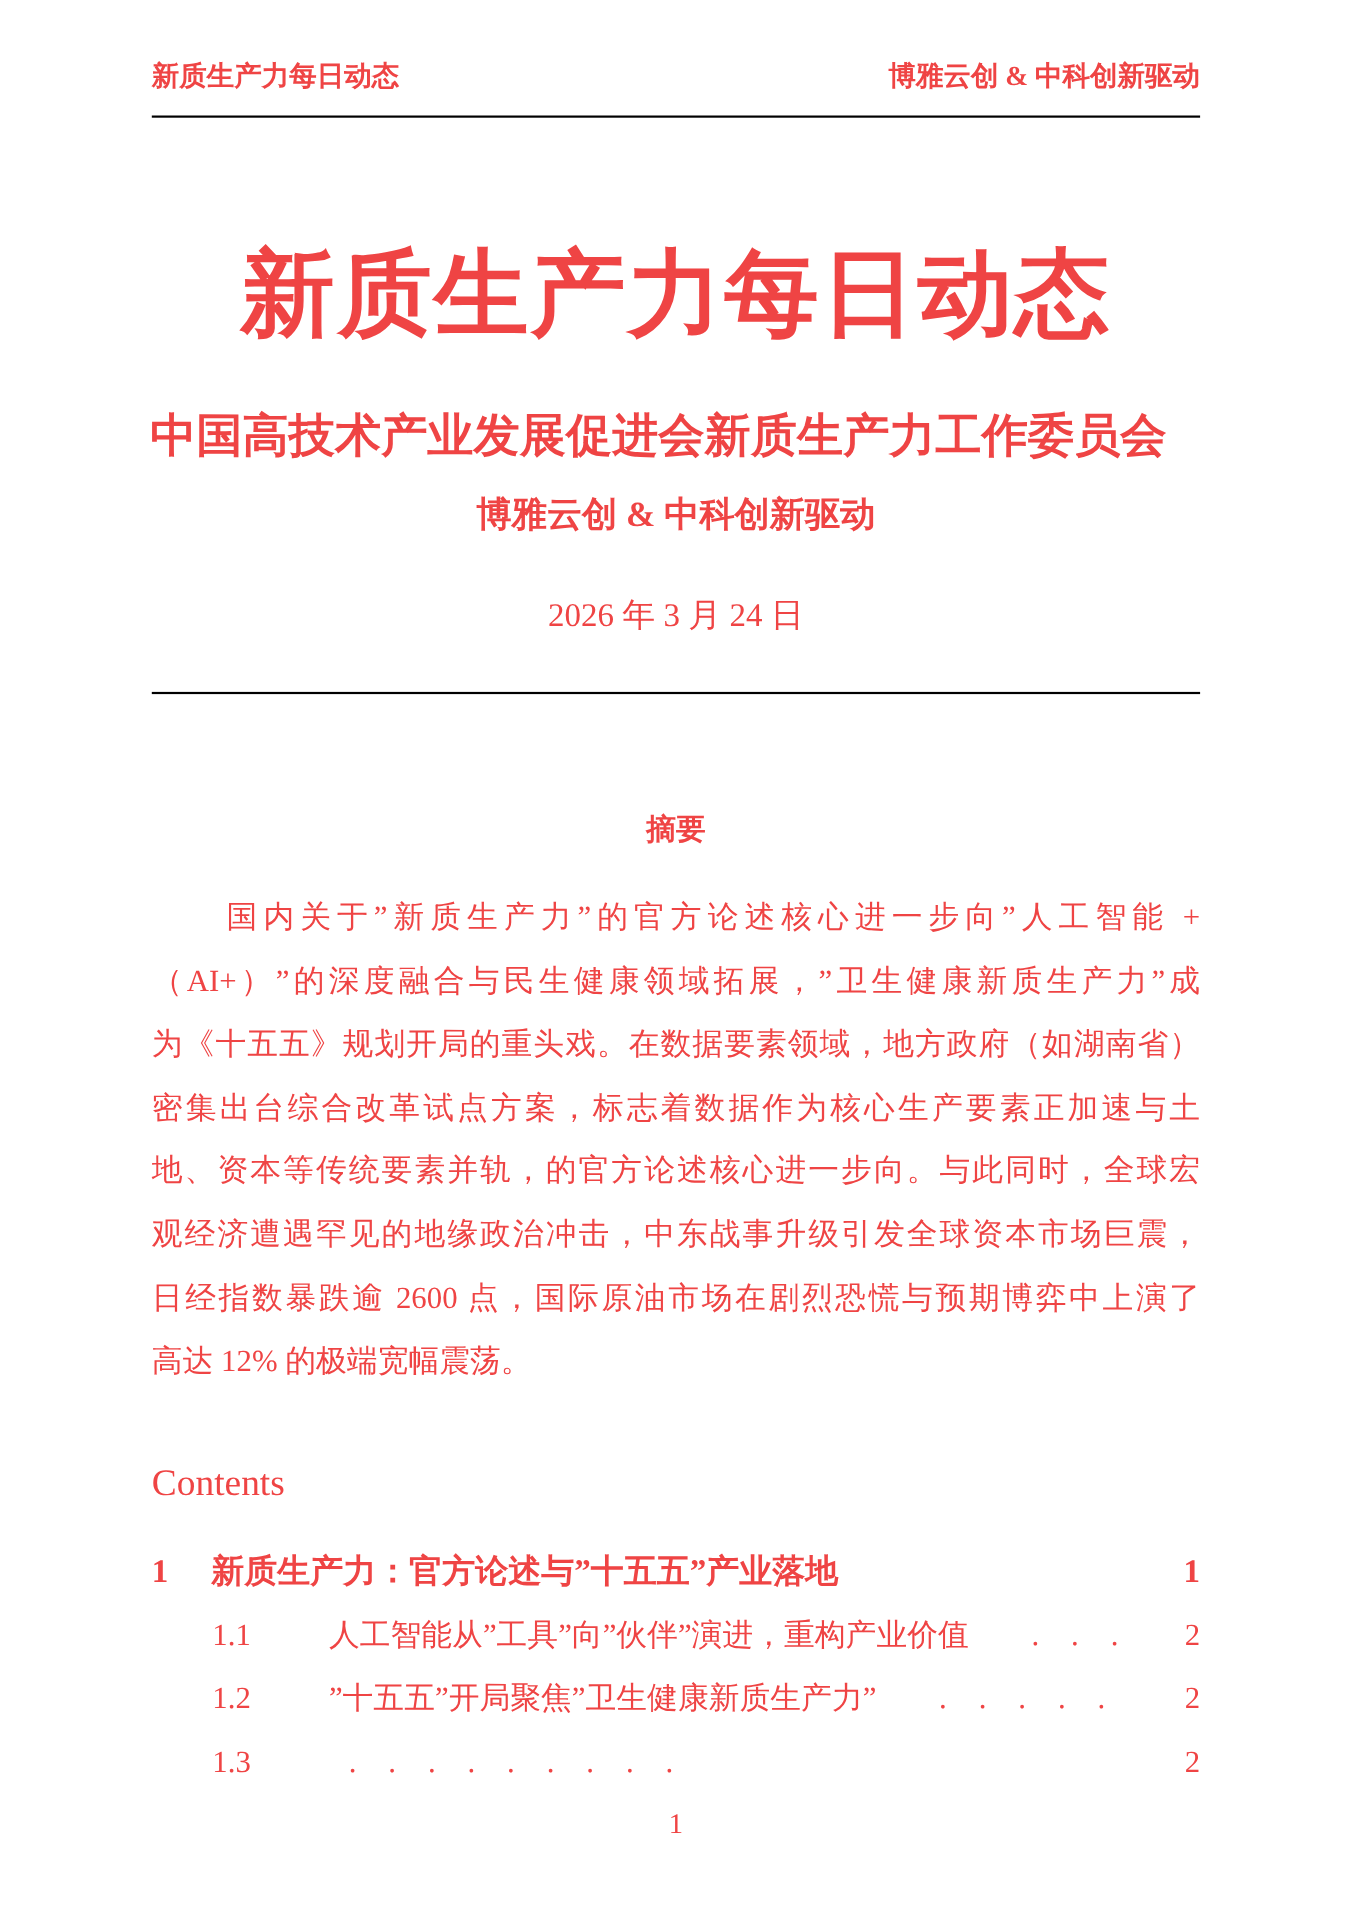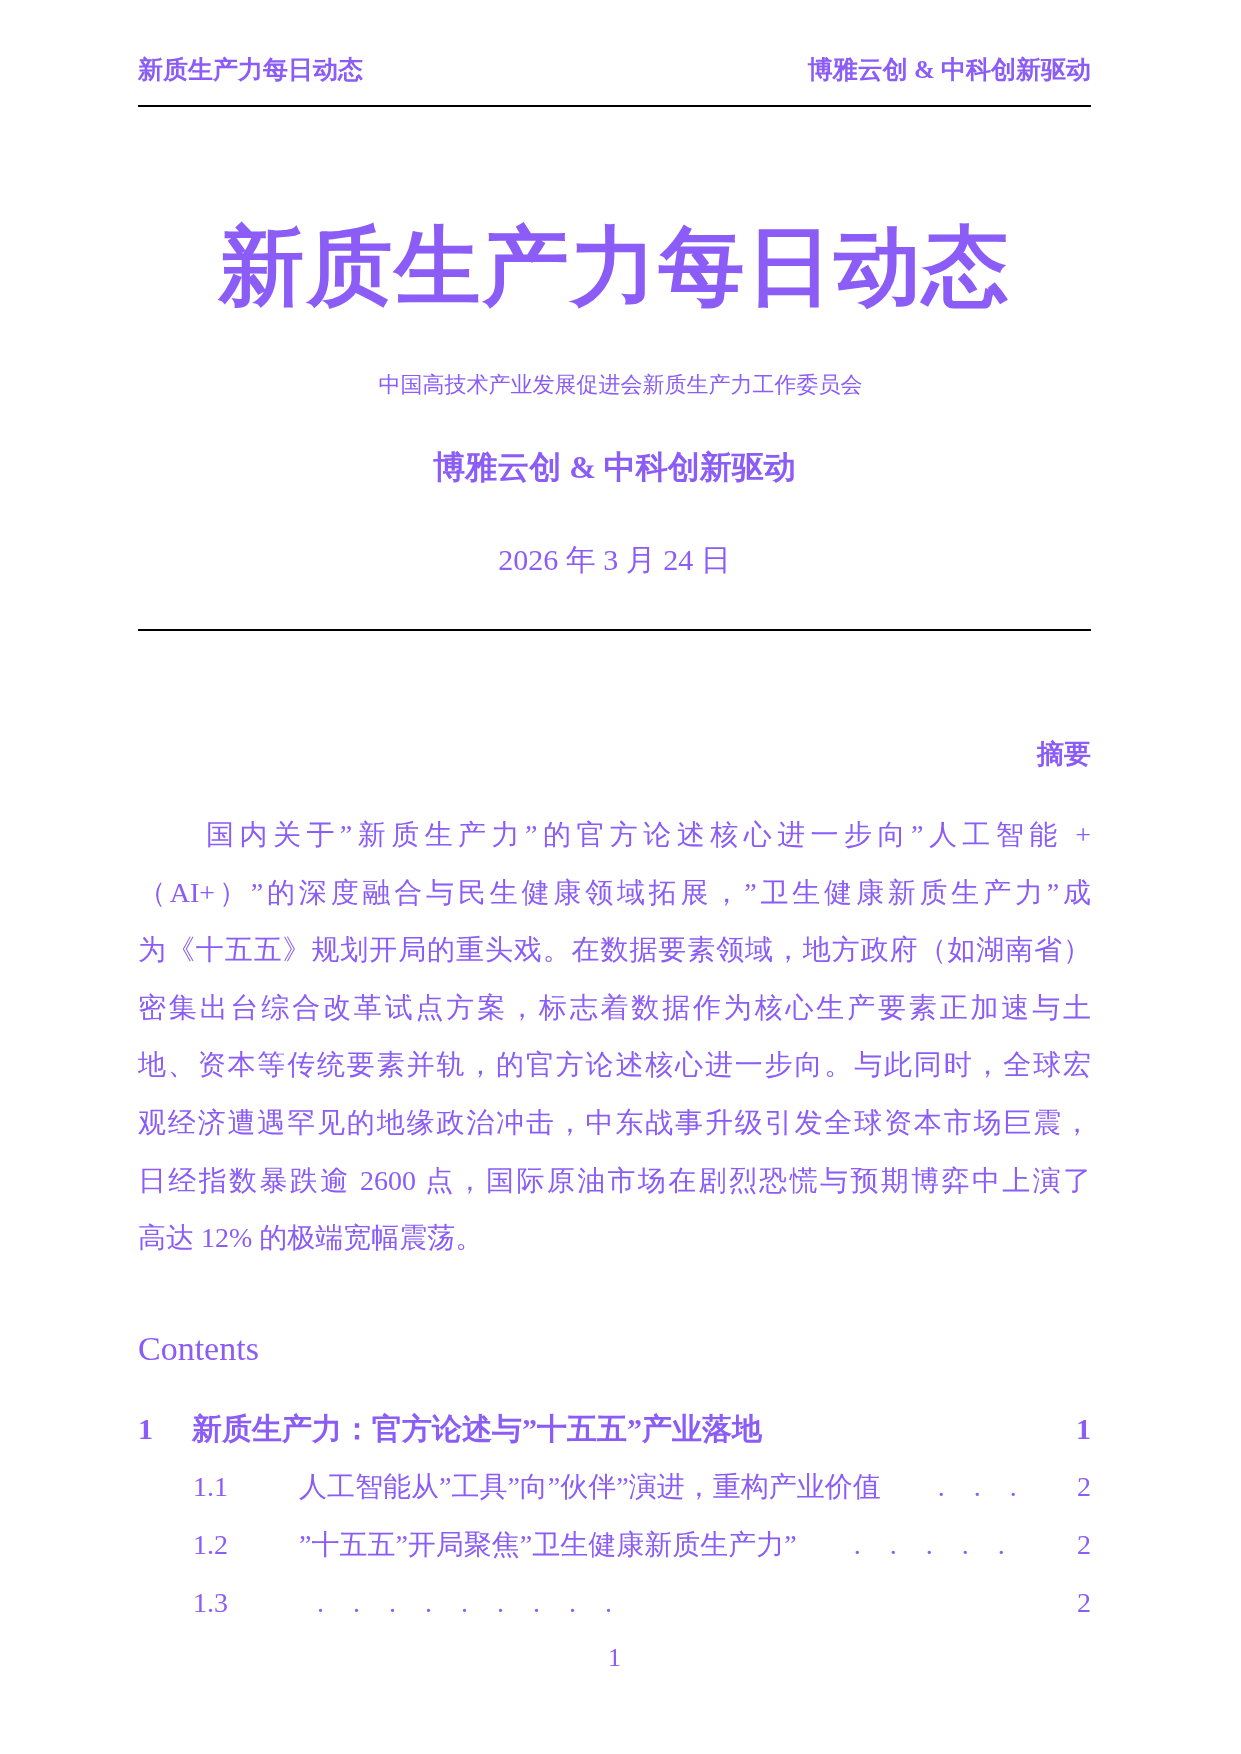--- a/index.html
+++ b/index.html
@@ -6,21 +6,21 @@
     margin: 0;
     padding: 0;
     background: #ffffff;
   }
   .page {
     position: relative;
     width: 1241px;
     height: 1754px;
     margin: 0 auto;
     background: #ffffff;
-    color: #8b5cf6;
+    color: #ef4444;
     font-family: "Liberation Serif", "DejaVu Serif", serif;
     overflow: hidden;
   }
   
   .running-header {
     position: absolute;
     left: 138px;
     top: 54px;
     width: 953px;
     display: flex;
@@ -47,26 +47,26 @@
     margin: 0;
     text-align: center;
     font-size: 86px;
     font-weight: 700;
     line-height: 1;
     letter-spacing: 2px;
     white-space: nowrap;
   }
   .doc-subtitle {
     position: absolute;
-    left: 144px;
+    left: 122px;
     top: 372px;
     width: 953px;
     text-align: center;
-    font-size: 22px;
-    font-weight: 400;
+    font-size: 42px;
+    font-weight: 700;
     line-height: 1.2;
     white-space: nowrap;
   }
   .doc-author {
     position: absolute;
     left: 138px;
     top: 448px;
     width: 953px;
     text-align: center;
     font-size: 32px;
@@ -91,21 +91,21 @@
     width: 953px;
     height: 2px;
     background: #000000;
   }
   
   .abstract-heading {
     position: absolute;
     left: 138px;
     top: 738px;
     width: 953px;
-    text-align: right;
+    text-align: center;
     font-size: 27px;
     font-weight: 700;
     line-height: 1.2;
   }
   .abstract-body {
     position: absolute;
     left: 138px;
     top: 806px;
     width: 953px;
     font-size: 28px;

